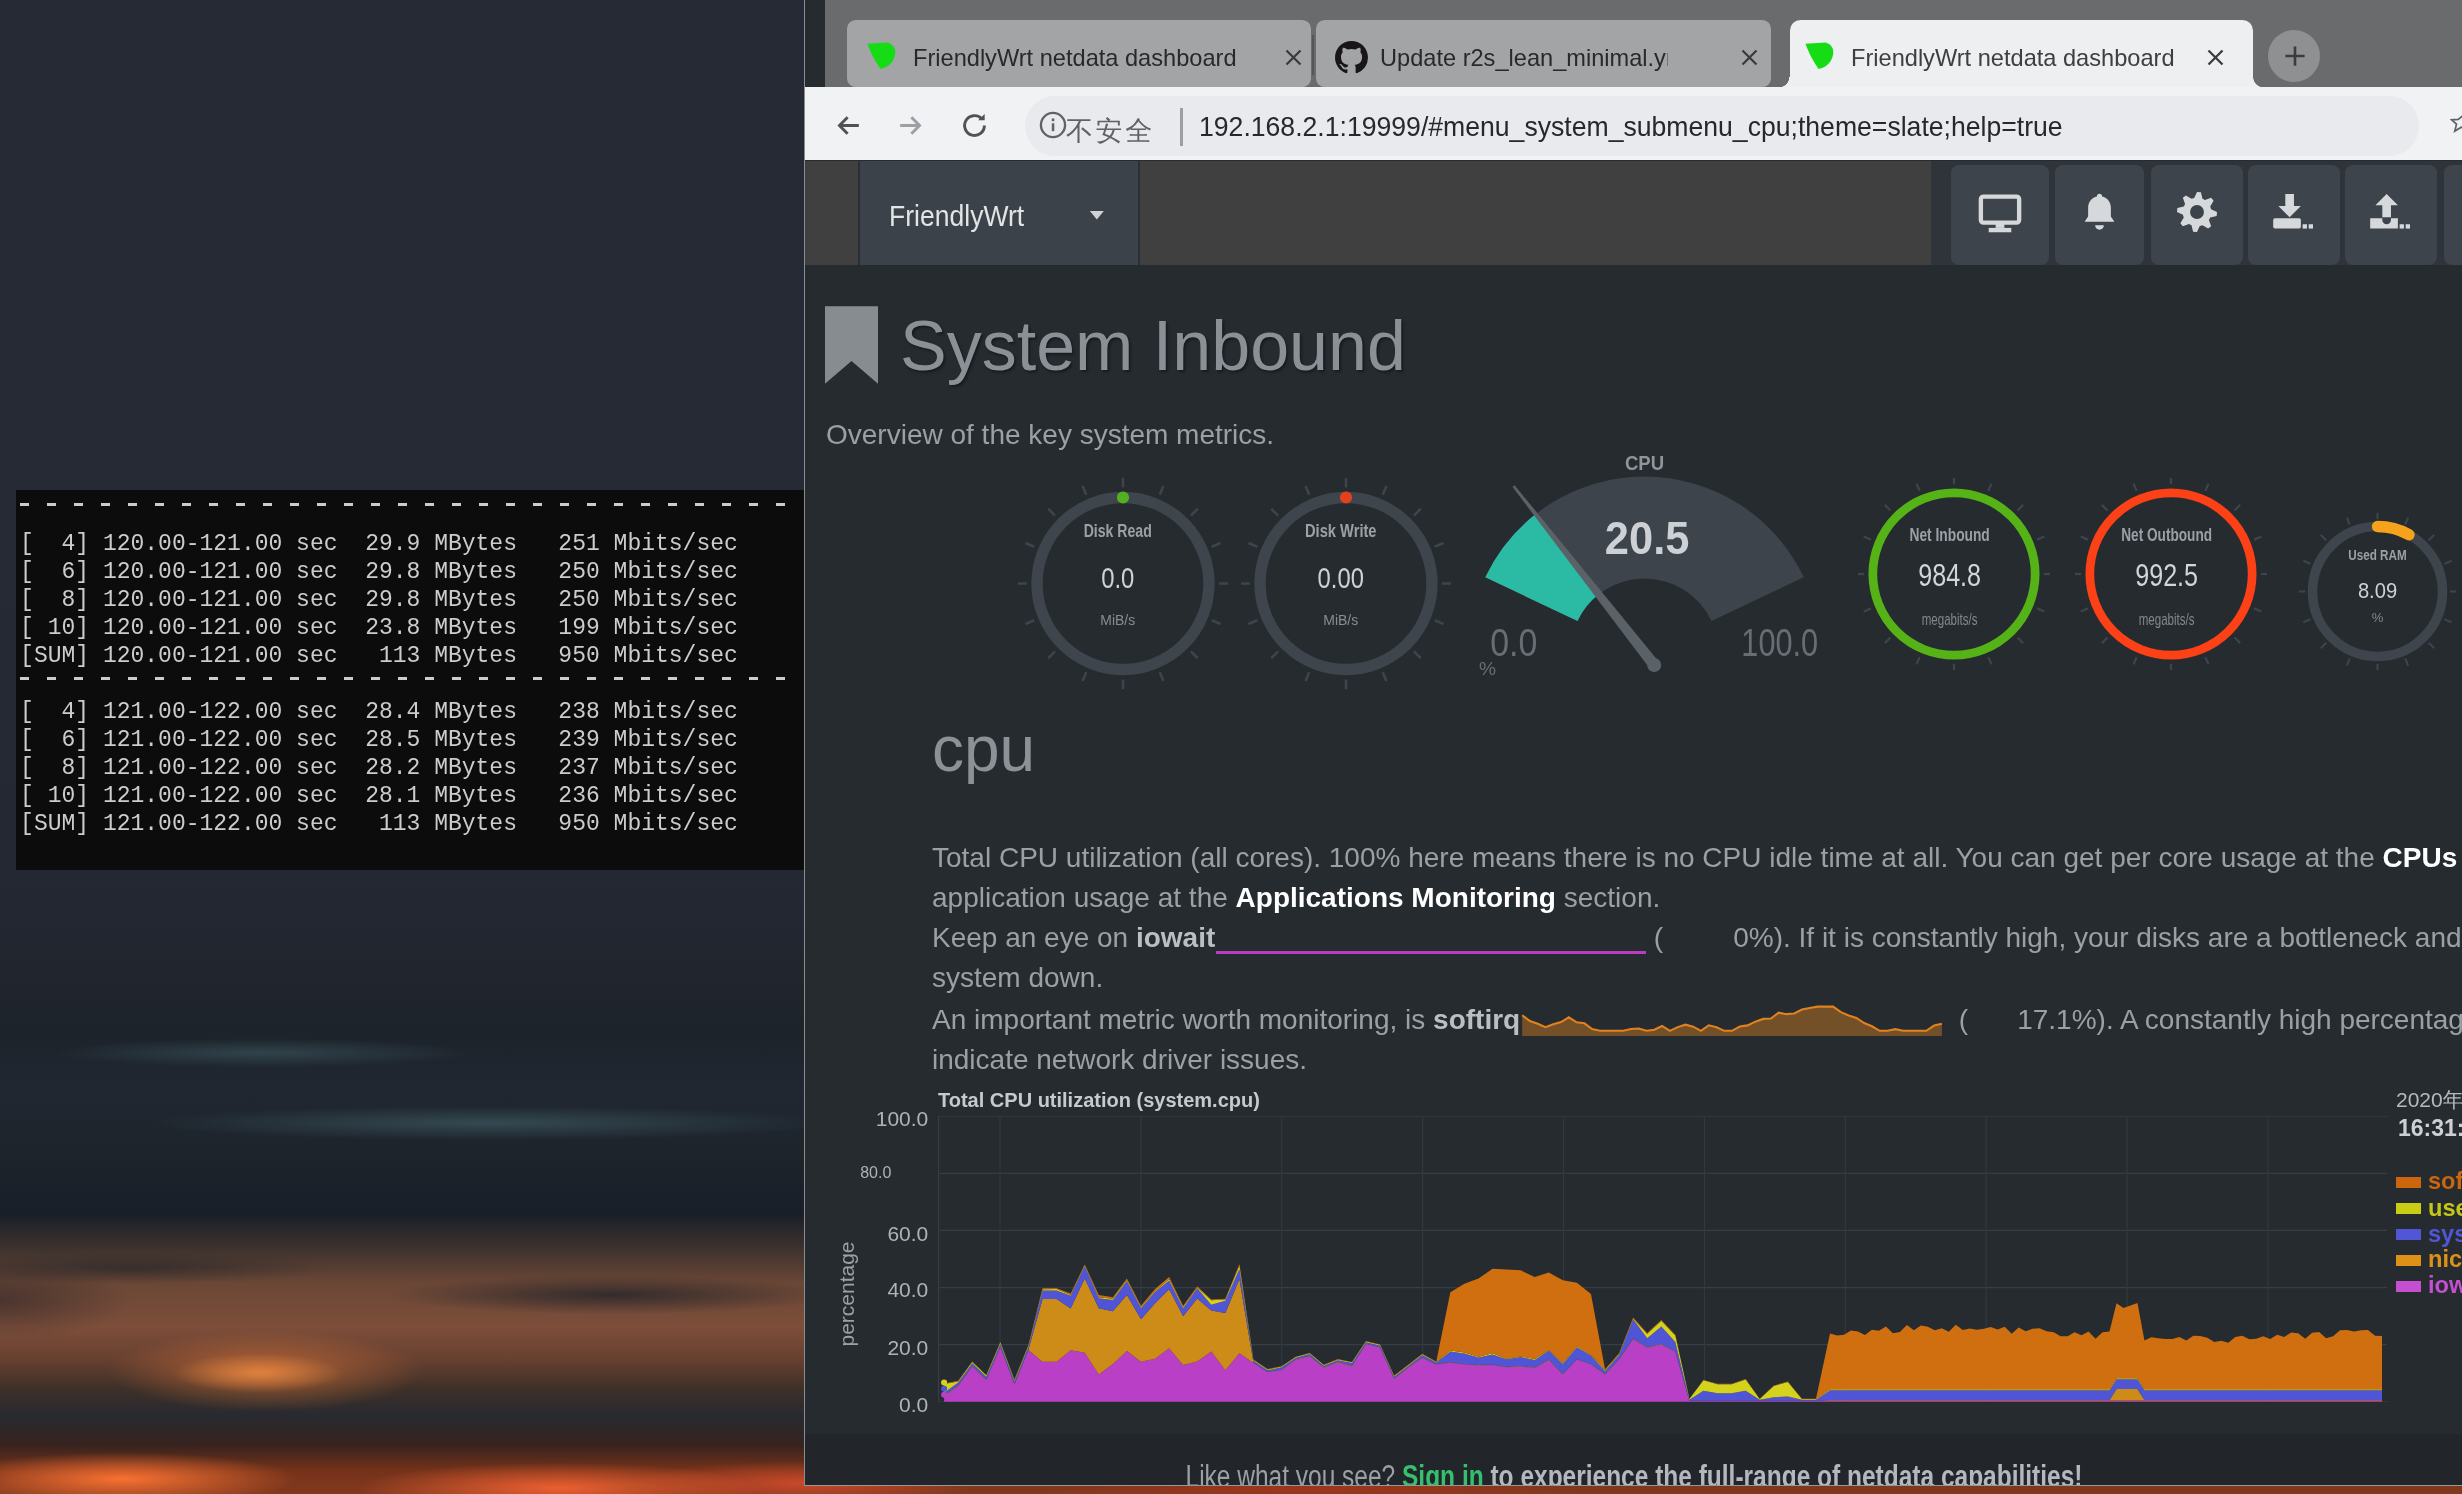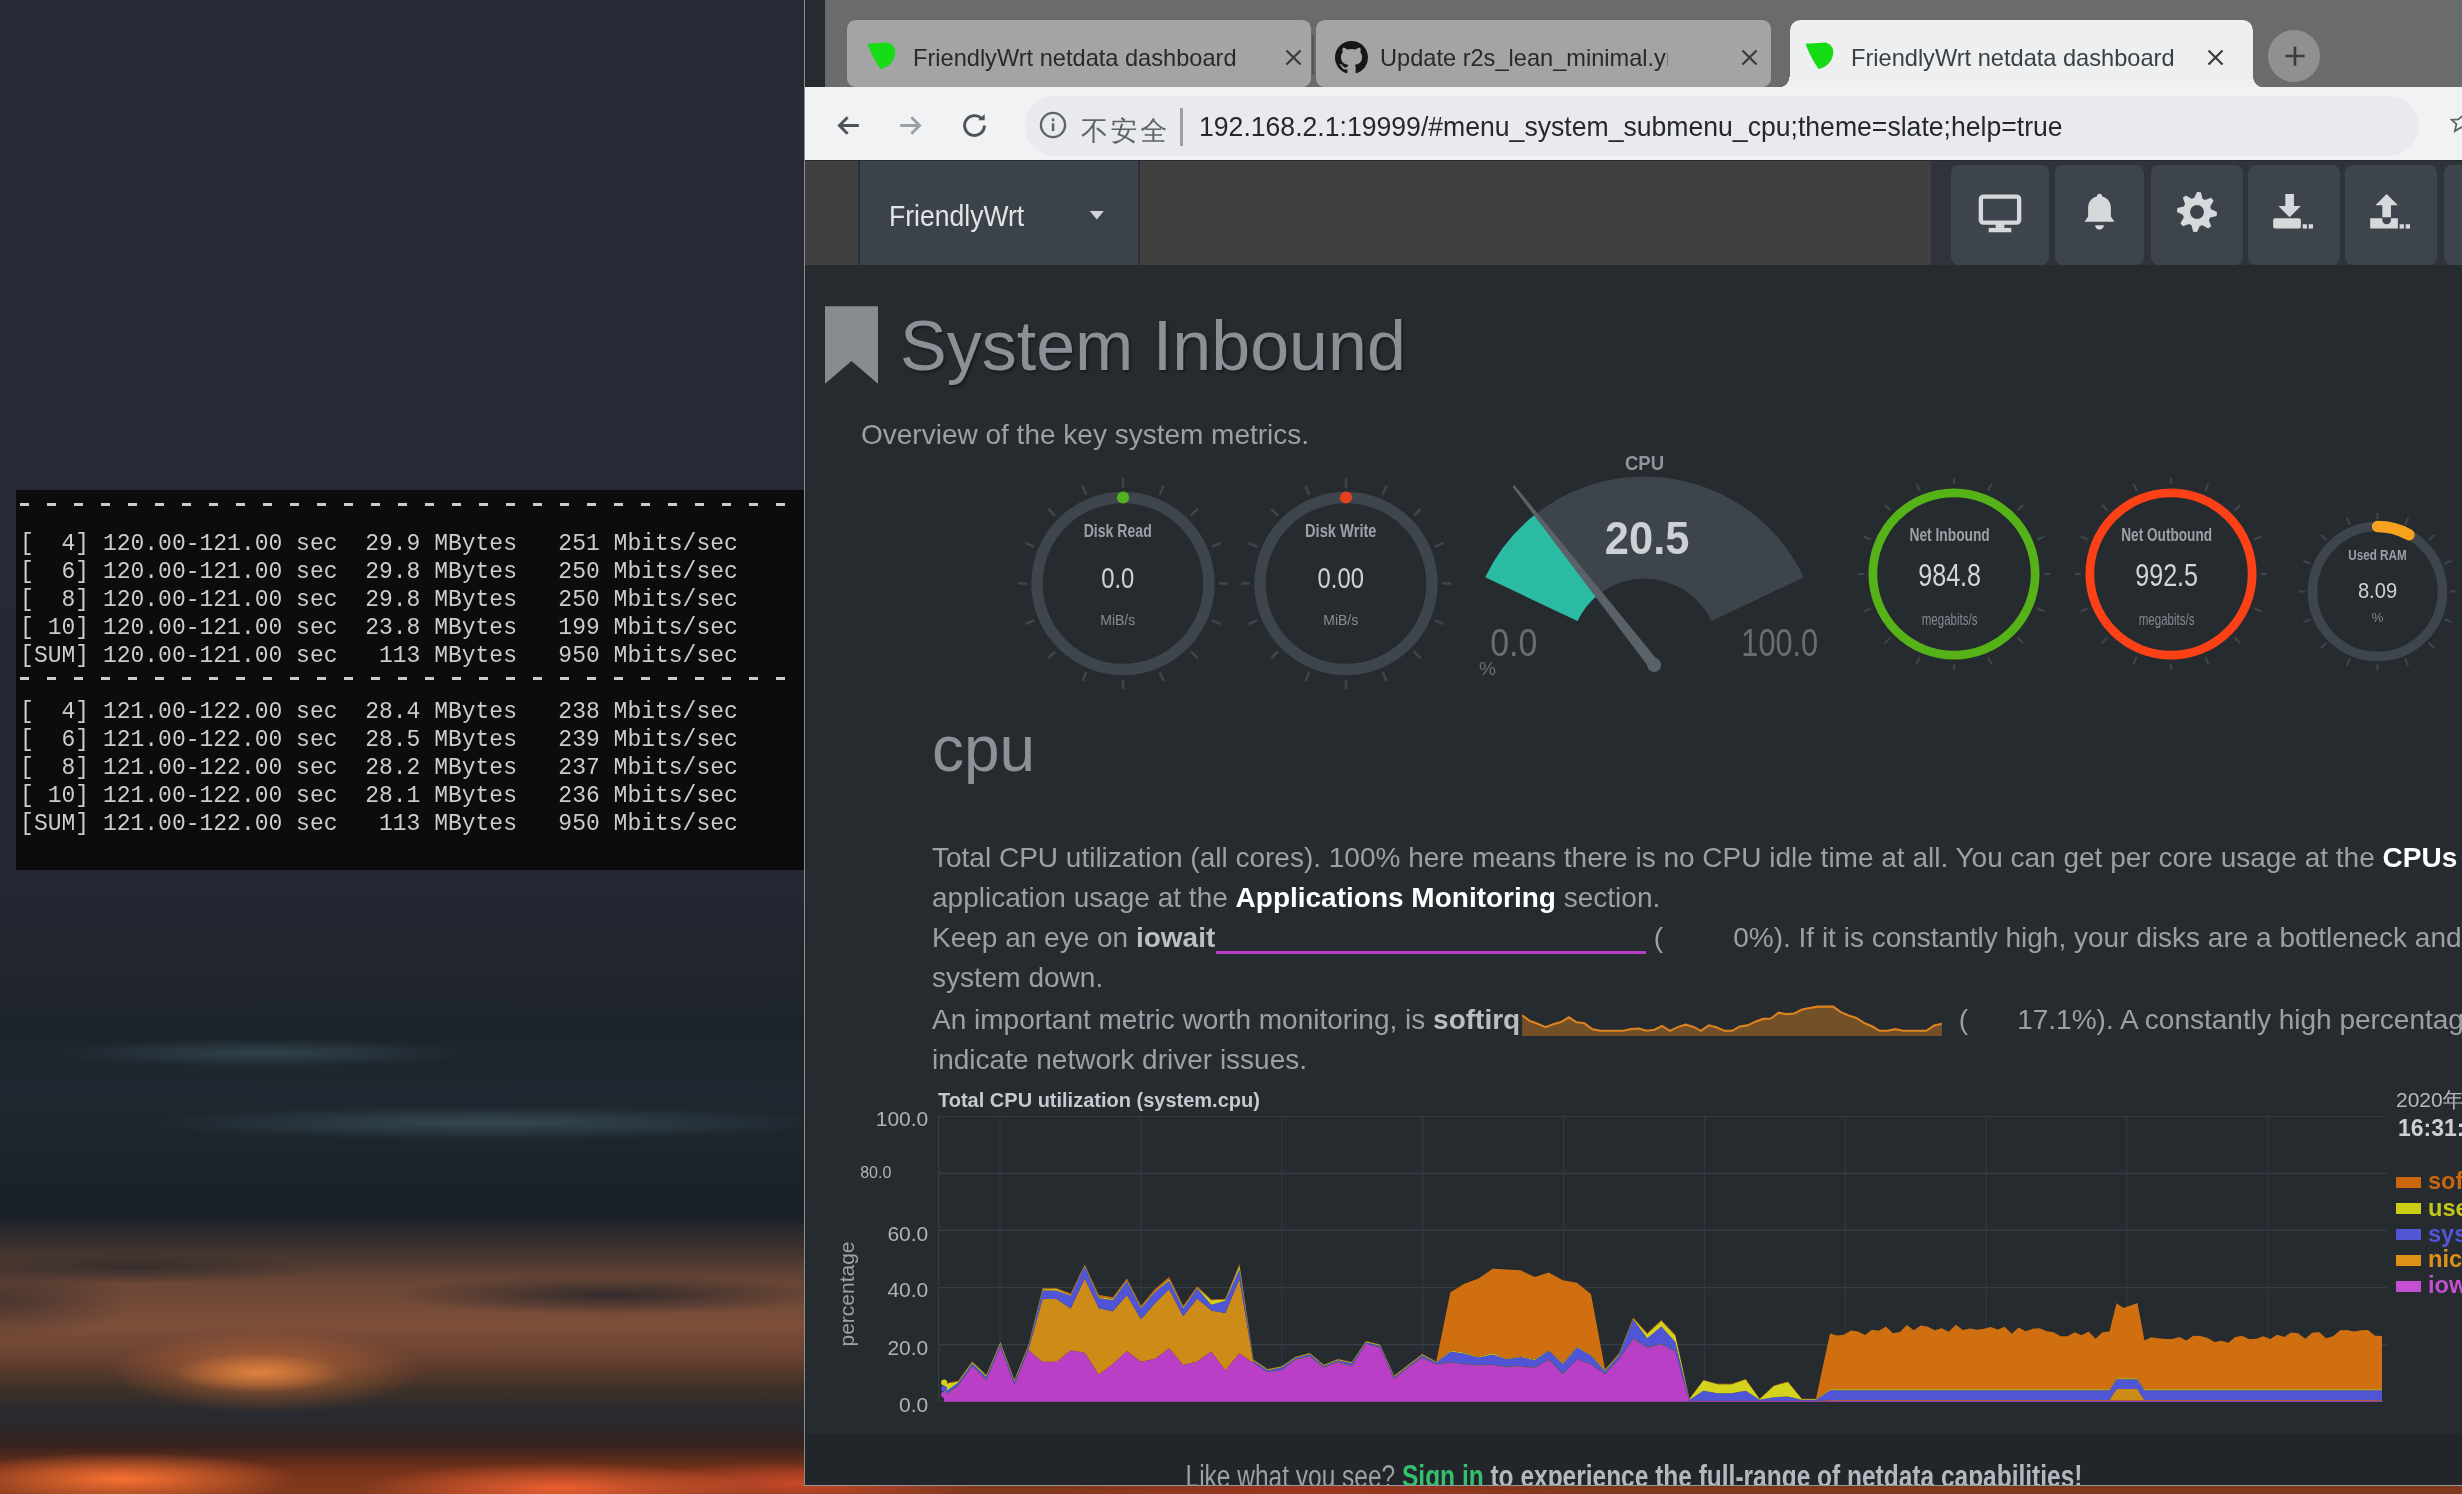--- a/index.html
+++ b/index.html
@@ -117,21 +117,21 @@
   <svg class="abs" style="left:154px;top:23px;" width="31" height="31" viewBox="0 0 36 36">
     <path d="M29.5 18 a11.5 11.5 0 1 1 -3.4 -8.1" fill="none" stroke="#505356" stroke-width="3.4"></path>
     <path d="M29.8 4.5 V12 H22.2 Z" fill="#505356"></path>
         </svg>
   <div id="pill"></div>
   <svg class="abs" style="left:234px;top:23.6px;" width="28" height="28" viewBox="0 0 32 32">
     <circle cx="16" cy="16" r="13.8" fill="none" stroke="#5f6368" stroke-width="2.7"></circle>
     <rect x="14.6" y="14" width="2.9" height="9" fill="#5f6368"></rect>
     <rect x="14.6" y="8.5" width="2.9" height="3.2" fill="#5f6368"></rect>
         </svg>
-  <div class="abs" style="left:276px;top:26px;font-size:27px;letter-spacing:2.6px;color:#5f6368;">不安全</div>
+  <div class="abs" style="left:261px;top:26px;font-size:27px;letter-spacing:2.6px;color:#5f6368;">不安全</div>
   <div class="abs" style="left:375px;top:21px;width:2.6px;height:38px;background:#9b9fa3;"></div>
   <div class="abs" style="left:394px;top:23.6px;font-size:28px;color:#26282b;transform:scaleX(0.95);transform-origin:0 0;white-space:nowrap;">192.168.2.1:19999/#menu_system_submenu_cpu;theme=slate;help=true</div>
   <svg class="abs" style="left:1645px;top:25px;" width="13" height="26" viewBox="0 0 15 30">
     <path d="M15 4 L9.5 8.5 L2 9 L7.5 14 L5.5 22 L13 17.5 L15 18.5 Z" fill="none" stroke="#5f6368" stroke-width="2"></path>
         </svg>
 </div>
 <div id="navbar">
   <div class="abs" style="left:53px;top:0;width:1.7px;height:106px;background:#2a2f35;"></div>
   <div class="abs" style="left:55px;top:0;width:278px;height:106px;background:#3c4249;"></div>
   <div class="abs" style="left:333px;top:0;width:1.7px;height:106px;background:#2a2f35;"></div>
@@ -171,21 +171,21 @@
     <rect x="40" y="37" width="5" height="5" fill="#d6d9db"></rect>
     <rect x="47" y="37" width="5" height="5" fill="#d6d9db"></rect>
         </svg>
 </div>
 <div id="page"></div>
 
 <svg class="abs" style="left:20px;top:306px;" width="53" height="78" viewBox="0 0 61 89">
   <path d="M0 0 H61 V89 L30.5 63 L0 89 Z" fill="#878c91"></path>
       </svg>
 <div class="abs" style="left:95px;top:306px;font-size:70px;color:#8a9096;text-shadow:1.7px 1.7px 2.6px rgba(0,0,0,0.4);">System Inbound</div>
-<div class="abs" style="left:21px;top:419px;font-size:28px;color:#9aa0a5;margin-left:35px;">Overview of the key system metrics.</div>
+<div class="abs" style="left:21px;top:419px;font-size:28px;color:#9aa0a5;">Overview of the key system metrics.</div>
 
 <svg class="abs" style="left:213px;top:470px;" width="210" height="227" viewBox="0 0 240 260">
   <g>
           <line x1="120.0" y1="20.0" x2="120.0" y2="9.0" stroke="#3d444b" stroke-width="3"></line>
           <line x1="162.1" y1="28.4" x2="166.3" y2="18.2" stroke="#3d444b" stroke-width="3"></line>
           <line x1="197.8" y1="52.2" x2="205.6" y2="44.4" stroke="#3d444b" stroke-width="3"></line>
           <line x1="221.6" y1="87.9" x2="231.8" y2="83.7" stroke="#3d444b" stroke-width="3"></line>
           <line x1="230.0" y1="130.0" x2="241.0" y2="130.0" stroke="#3d444b" stroke-width="3"></line>
           <line x1="221.6" y1="172.1" x2="231.8" y2="176.3" stroke="#3d444b" stroke-width="3"></line>
           <line x1="197.8" y1="207.8" x2="205.6" y2="215.6" stroke="#3d444b" stroke-width="3"></line>

